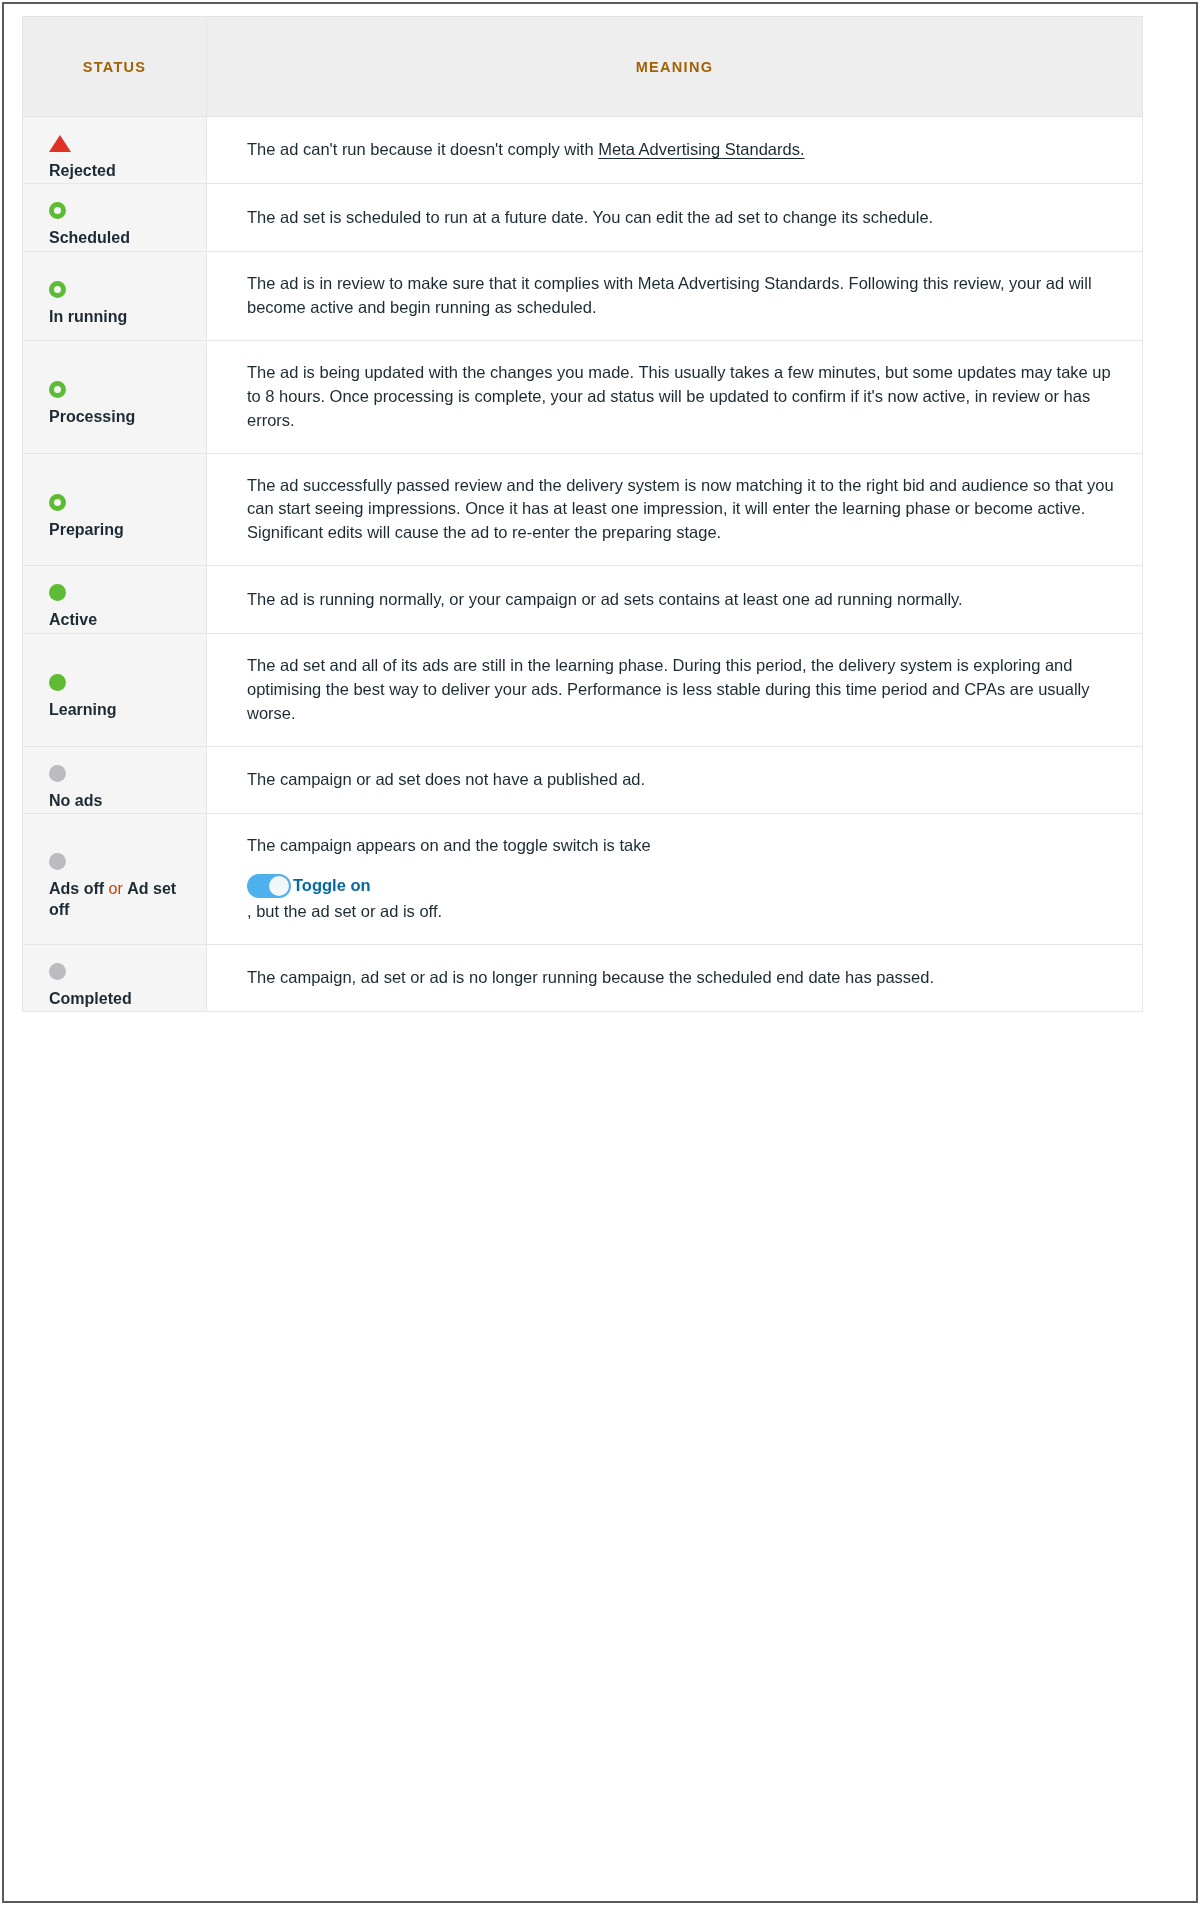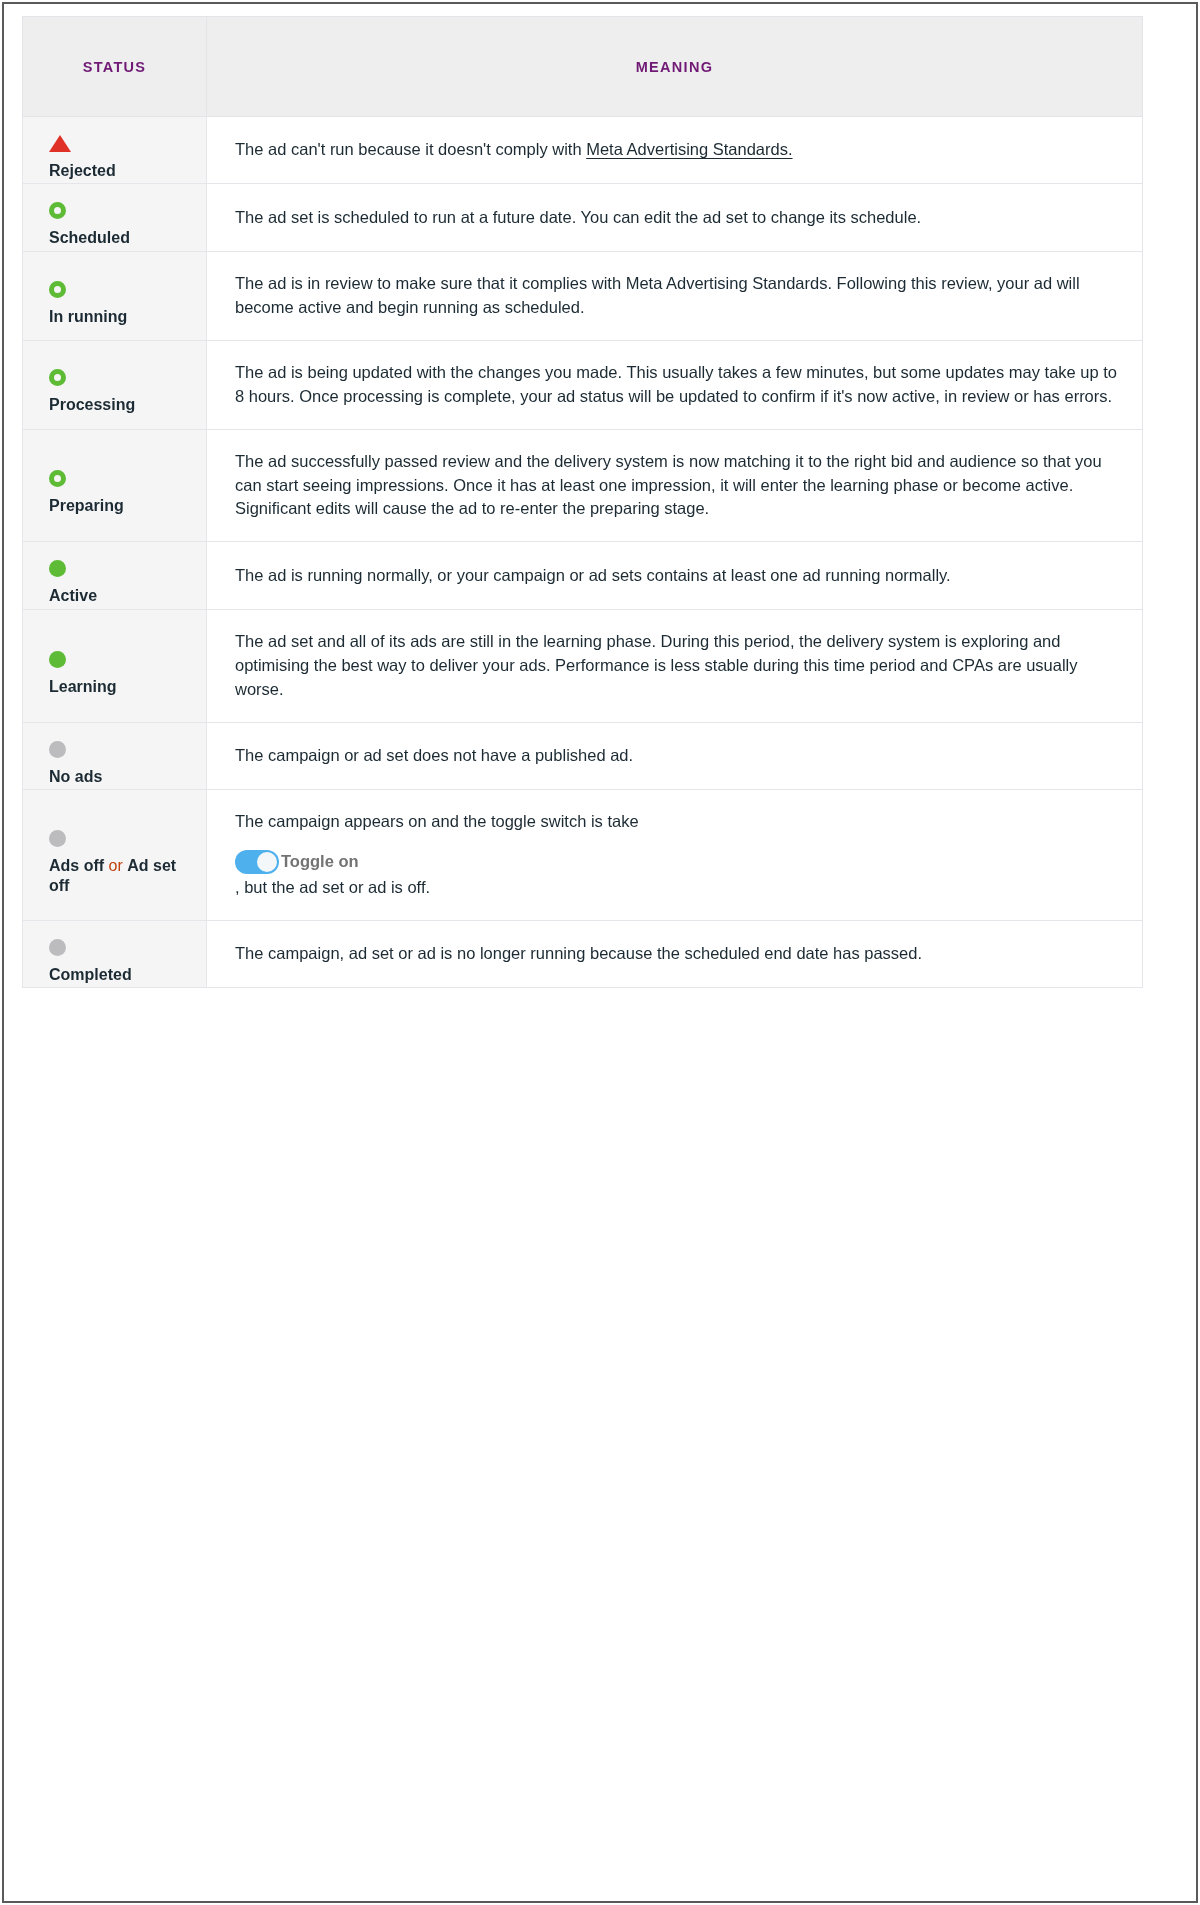--- a/index.html
+++ b/index.html
@@ -42,21 +42,21 @@
 
   table.status-table col.c-status { width: 184px; }
   table.status-table col.c-meaning { width: 936px; }
 
   thead th {
     background: #eeeeef;
     border: 1px solid #e4e4e8;
     font-size: 14.5px;
     font-weight: 700;
     letter-spacing: 1.3px;
-    color: #701a75;
+    color: #a16207;
     height: 100px;
     vertical-align: middle;
     text-align: center;
     font-family: "Liberation Sans", sans-serif;
   }
   thead th.th-status { border-right: 1px solid #e4e4e8; }
 
   tbody td {
     border: 1px solid #e6e6ea;
     vertical-align: middle;
@@ -64,21 +64,21 @@
   }
 
   tbody td.status-cell {
     background: #f5f5f6;
     padding: 18px 20px 2px 26px;
     vertical-align: middle;
   }
 
   tbody td.meaning-cell {
     background: #ffffff;
-    padding: 20px 22px 20px 28px;
+    padding: 20px 22px 20px 40px;
     font-size: 16.5px;
     line-height: 1.45;
     color: #1c2b33;
     vertical-align: middle;
   }
 
   .status-label {
     font-size: 16px;
     font-weight: 700;
     color: #1c2b33;
@@ -140,21 +140,21 @@
   .toggle-switch .knob {
     position: absolute;
     right: 2px; top: 2px;
     width: 20px; height: 20px;
     border-radius: 50%;
     background: #f3f7fa;
   }
   .toggle-caption {
     font-size: 16.5px;
     font-weight: 700;
-    color: #737373;
+    color: #0369a1;
     margin-left: 2px;
   }
   .after-toggle { display: block; }
 </style>
 </head>
 <body>
 
 <div id="page-frame">
   <div id="table-viewport">
 

